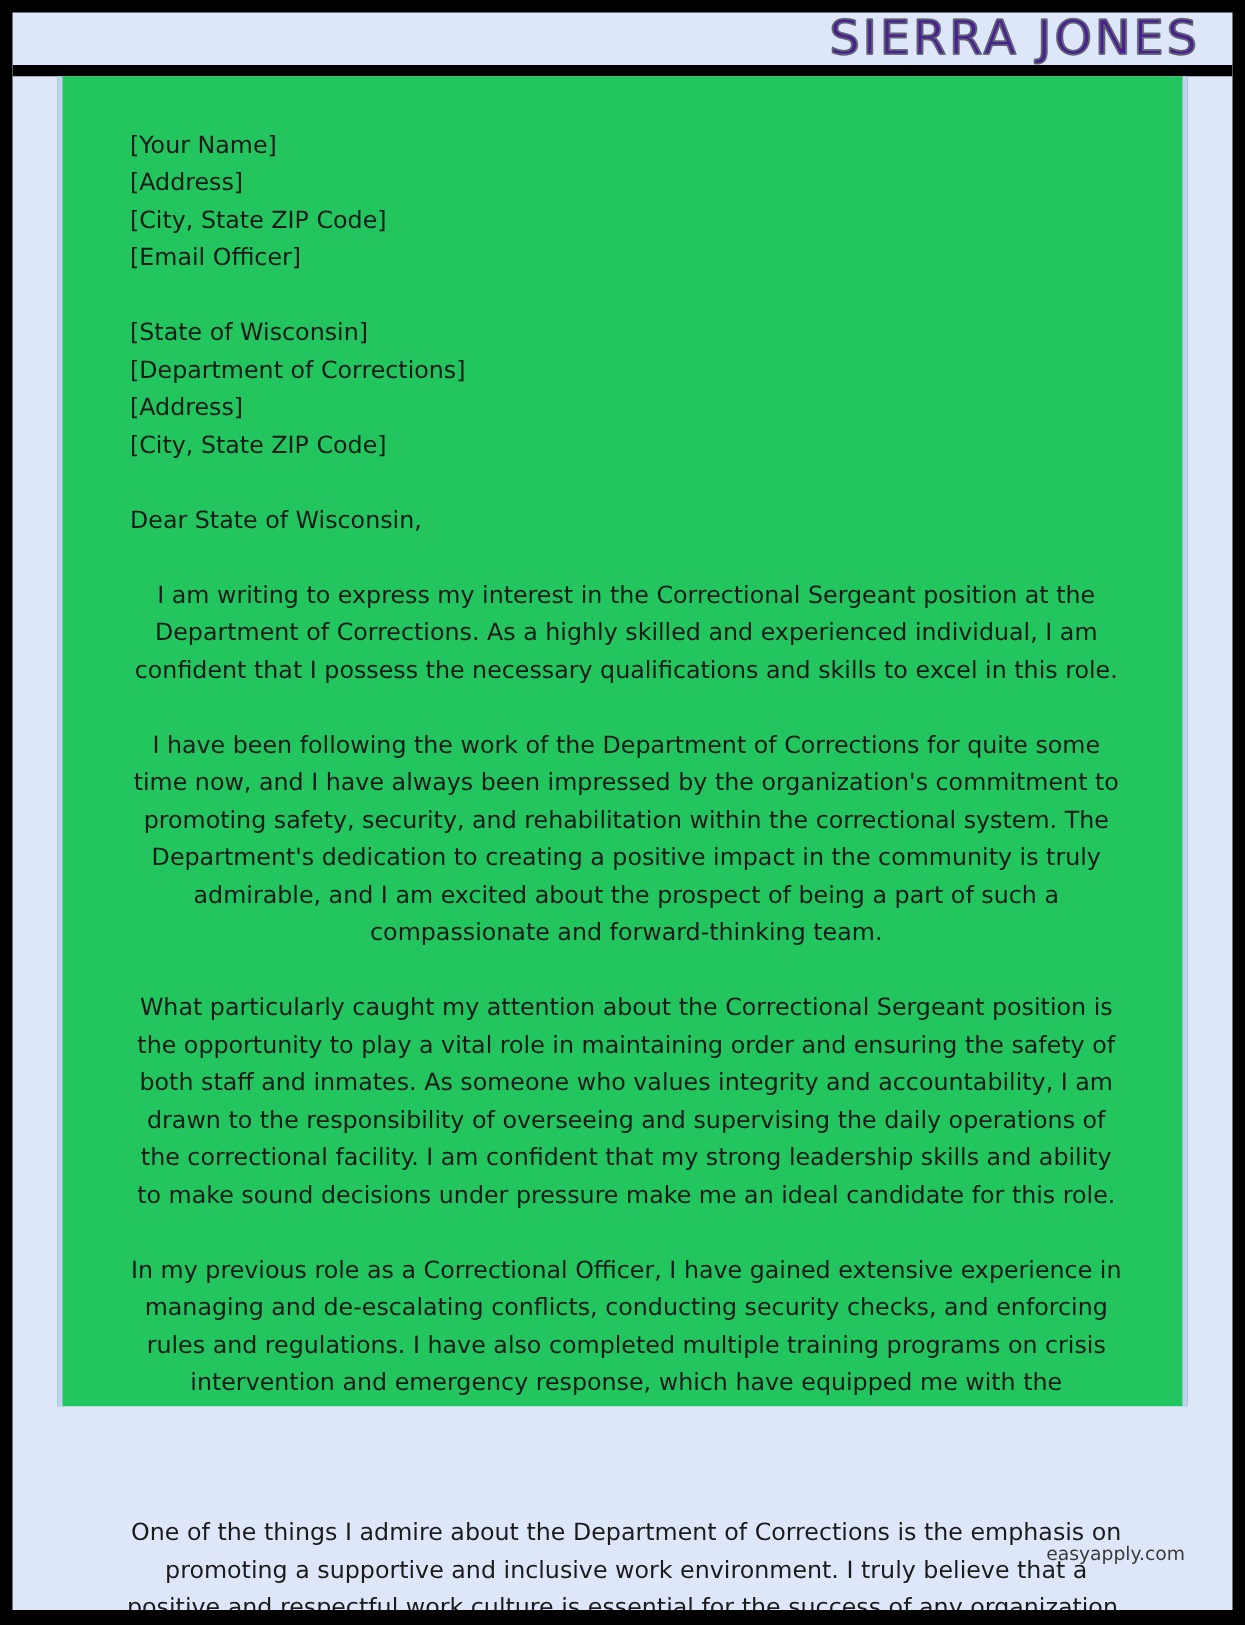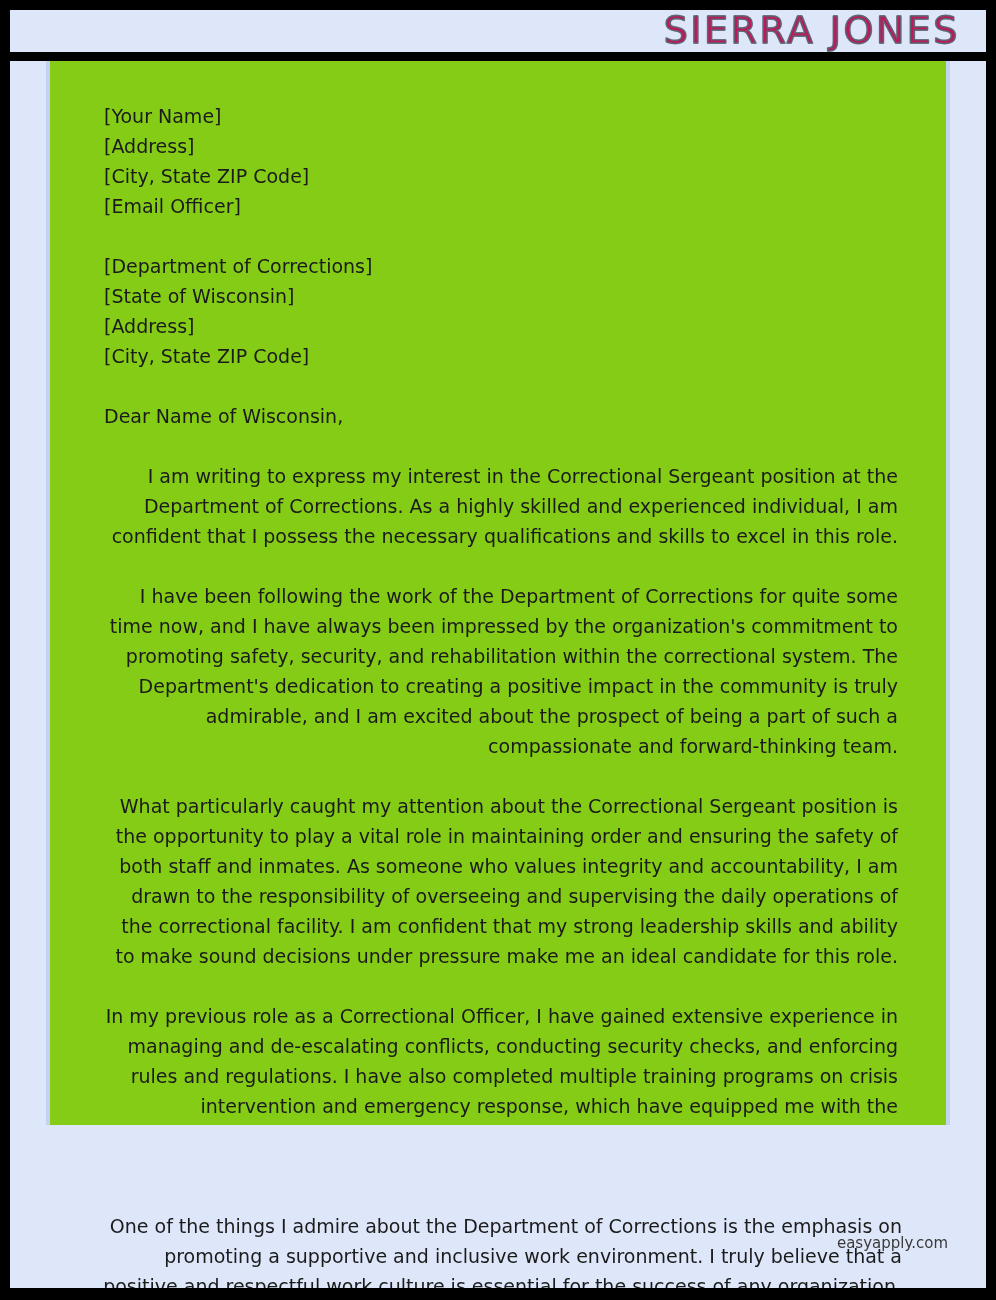--- a/index.html
+++ b/index.html
@@ -46,21 +46,21 @@
     display: flex;
     align-items: flex-start;
     justify-content: flex-end;
   }
   #candidate-name {
     font-family: "DejaVu Sans", "Liberation Sans", sans-serif;
     font-size: 38px;
     line-height: 40px;
     font-weight: 400;
     letter-spacing: 2.5px;
-    color: #be185d;
+    color: #4c1d95;
     -webkit-text-stroke: 1.3px #5c6470;
     text-shadow:
        1px 0 0 #9aa3b5,
       -1px 0 0 #9aa3b5,
        0 1px 0 #9aa3b5,
        0 -1px 0 #9aa3b5;
     white-space: nowrap;
     user-select: none;
   }
 
@@ -74,21 +74,21 @@
     background: #000000;
   }
 
   
   #letter-sheet {
     position: absolute;
     left: 36px;
     top: 51px;
     width: 904px;
     height: 1064px;
-    background: #84cc16;
+    background: #22c55e;
     border-left: 4px solid #c3d2f0;
     border-right: 4px solid #c3d2f0;
     box-sizing: border-box;
     overflow: hidden;
   }
 
   #letter-body {
     padding: 40px 48px 0 54px;
     font-size: 19px;
     line-height: 30px;
@@ -101,21 +101,21 @@
   }
   .addr-line {
     display: block;
     white-space: nowrap;
   }
   .salutation {
     margin: 0 0 30px 0;
   }
   .body-para {
     margin: 16px 0 30px 0;
-    text-align: right;
+    text-align: center;
   }
 
   
   #overflow-layer {
     position: absolute;
     left: 36px;
     top: 51px;
     width: 904px;
     height: 1201px;
     box-sizing: border-box;
@@ -163,27 +163,27 @@
       <div id="letter-body">
 
         <div class="addr-block">
           <span class="addr-line">[Your Name]</span>
           <span class="addr-line">[Address]</span>
           <span class="addr-line">[City, State ZIP Code]</span>
           <span class="addr-line">[Email Officer]</span>
         </div>
 
         <div class="addr-block">
+          <span class="addr-line">[State of Wisconsin]</span>
           <span class="addr-line">[Department of Corrections]</span>
-          <span class="addr-line">[State of Wisconsin]</span>
           <span class="addr-line">[Address]</span>
           <span class="addr-line">[City, State ZIP Code]</span>
         </div>
 
-        <p class="salutation">Dear Name of Wisconsin,</p>
+        <p class="salutation">Dear State of Wisconsin,</p>
 
         <p class="body-para">I am writing to express my interest in the Correctional Sergeant position at the Department of Corrections. As a highly skilled and experienced individual, I am confident that I possess the necessary qualifications and skills to excel in this role.</p>
         <p class="body-para">I have been following the work of the Department of Corrections for quite some time now, and I have always been impressed by the organization's commitment to promoting safety, security, and rehabilitation within the correctional system. The Department's dedication to creating a positive impact in the community is truly admirable, and I am excited about the prospect of being a part of such a compassionate and forward-thinking team.</p>
         <p class="body-para">What particularly caught my attention about the Correctional Sergeant position is the opportunity to play a vital role in maintaining order and ensuring the safety of both staff and inmates. As someone who values integrity and accountability, I am drawn to the responsibility of overseeing and supervising the daily operations of the correctional facility. I am confident that my strong leadership skills and ability to make sound decisions under pressure make me an ideal candidate for this role.</p>
         <p class="body-para">In my previous role as a Correctional Officer, I have gained extensive experience in managing and de-escalating conflicts, conducting security checks, and enforcing rules and regulations. I have also completed multiple training programs on crisis intervention and emergency response, which have equipped me with the necessary skills to handle challenging situations with composure and empathy.</p>
         <p class="body-para">One of the things I admire about the Department of Corrections is the emphasis on promoting a supportive and inclusive work environment. I truly believe that a positive and respectful work culture is essential for the success of any organization. As a team player, I</p>
 
       </div>
     </div>
 

